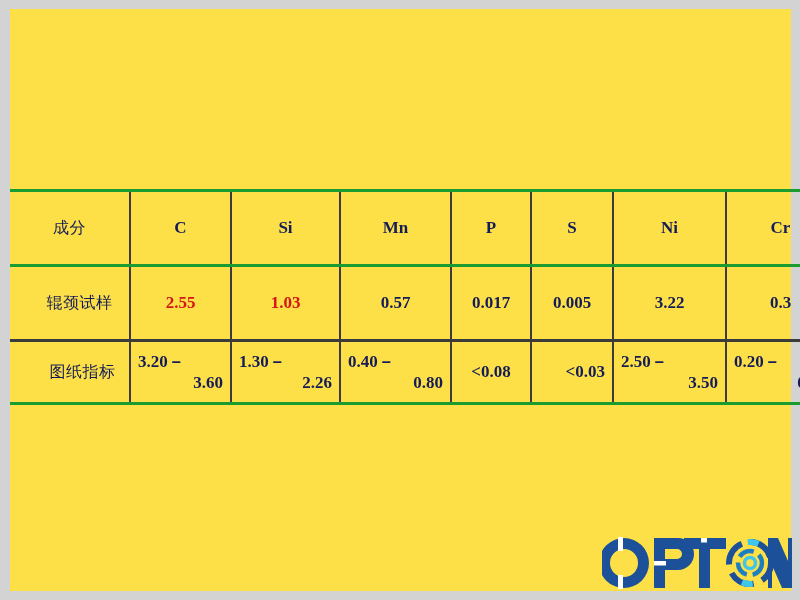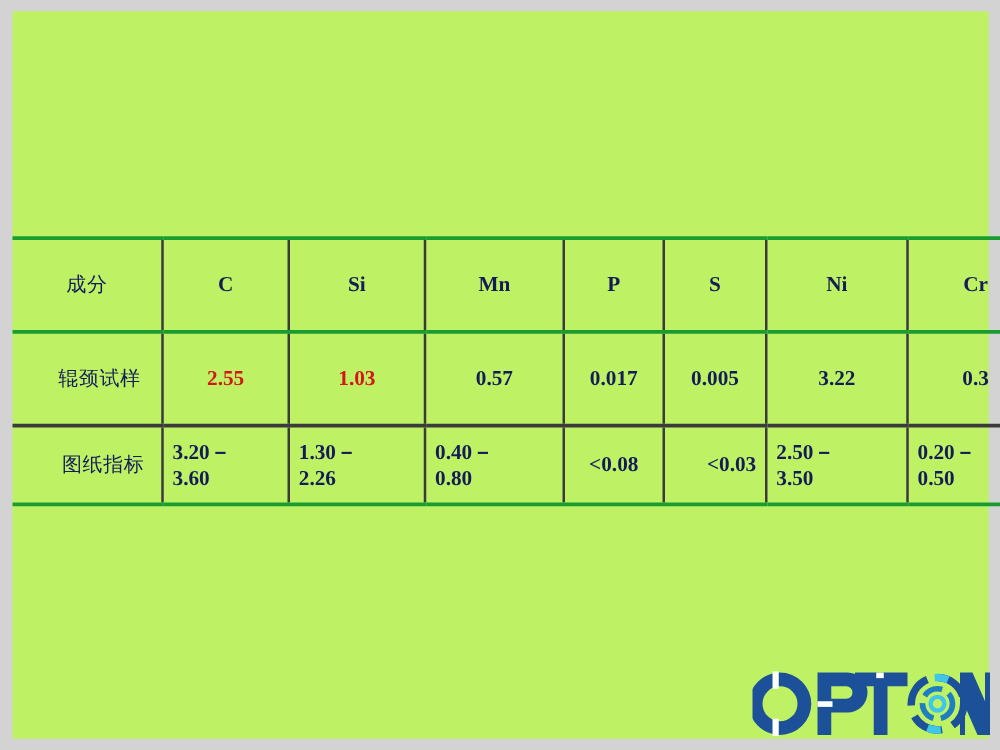--- a/index.html
+++ b/index.html
@@ -24,21 +24,21 @@
     background: #d3d3d4;
   }
 
   
   .slide-page {
     position: absolute;
     left: 10px;
     top: 9px;
     width: 781px;
     height: 582px;
-    background: #bef264;
+    background: #fde047;
   }
 
   
   .comp-table {
     position: absolute;
     left: 0px;
     top: 180px;
     width: 781px;
     border-collapse: collapse;
     table-layout: fixed;
@@ -86,21 +86,21 @@
   .val-out {
     color: #d31616;
   }
 
   
   .range {
     display: block;
     line-height: 1.24;
   }
   .range .r1 { display: block; text-align: left; }
-  .range .r2 { display: block; text-align: left; }
+  .range .r2 { display: block; text-align: right; }
 
   
   .logo {
     position: absolute;
     left: 592px;
     top: 528px;
     width: 190px;
     height: 52px;
   }
   .logo svg { display: block; }

